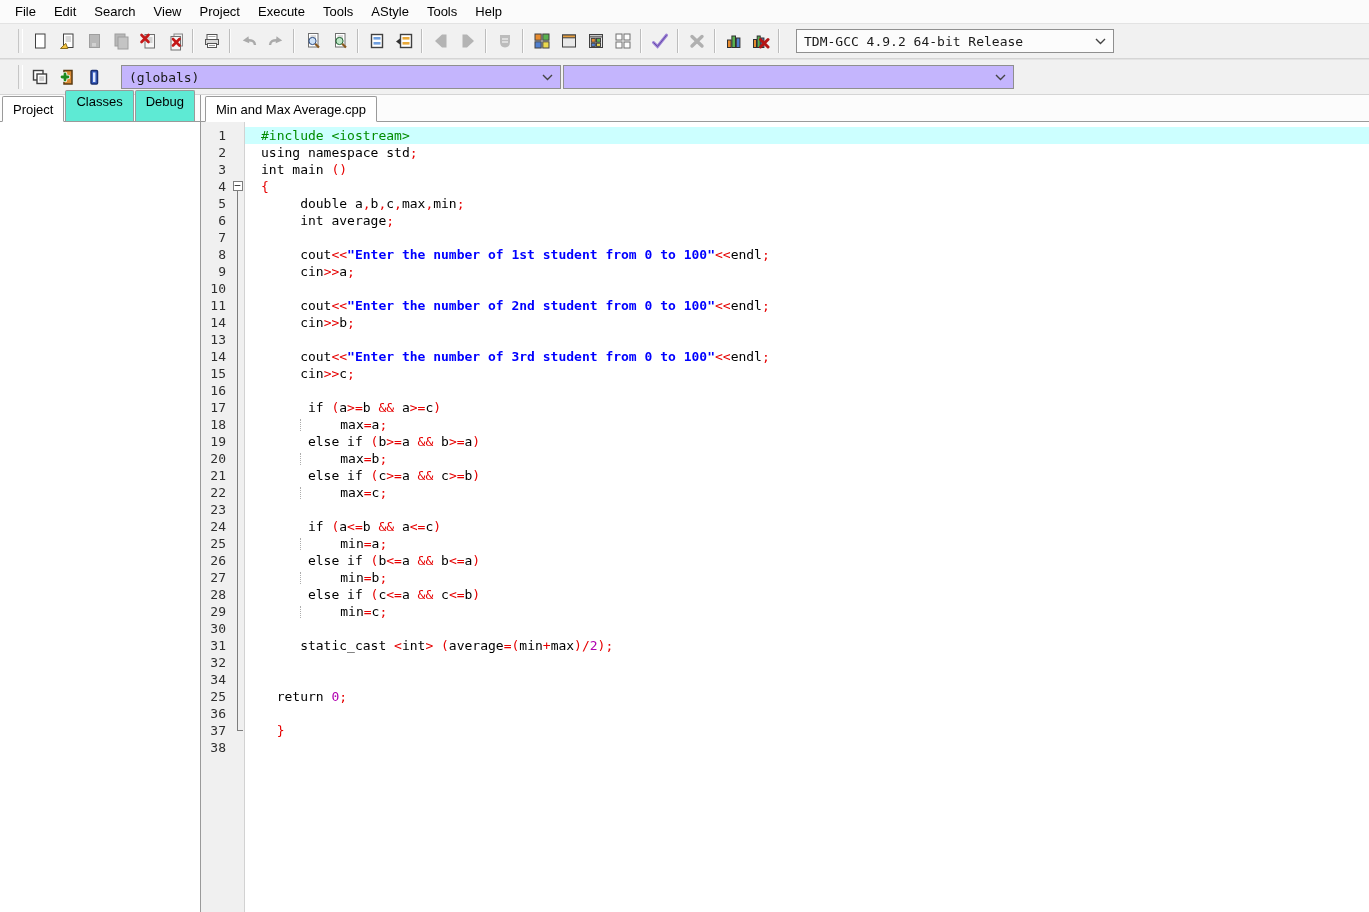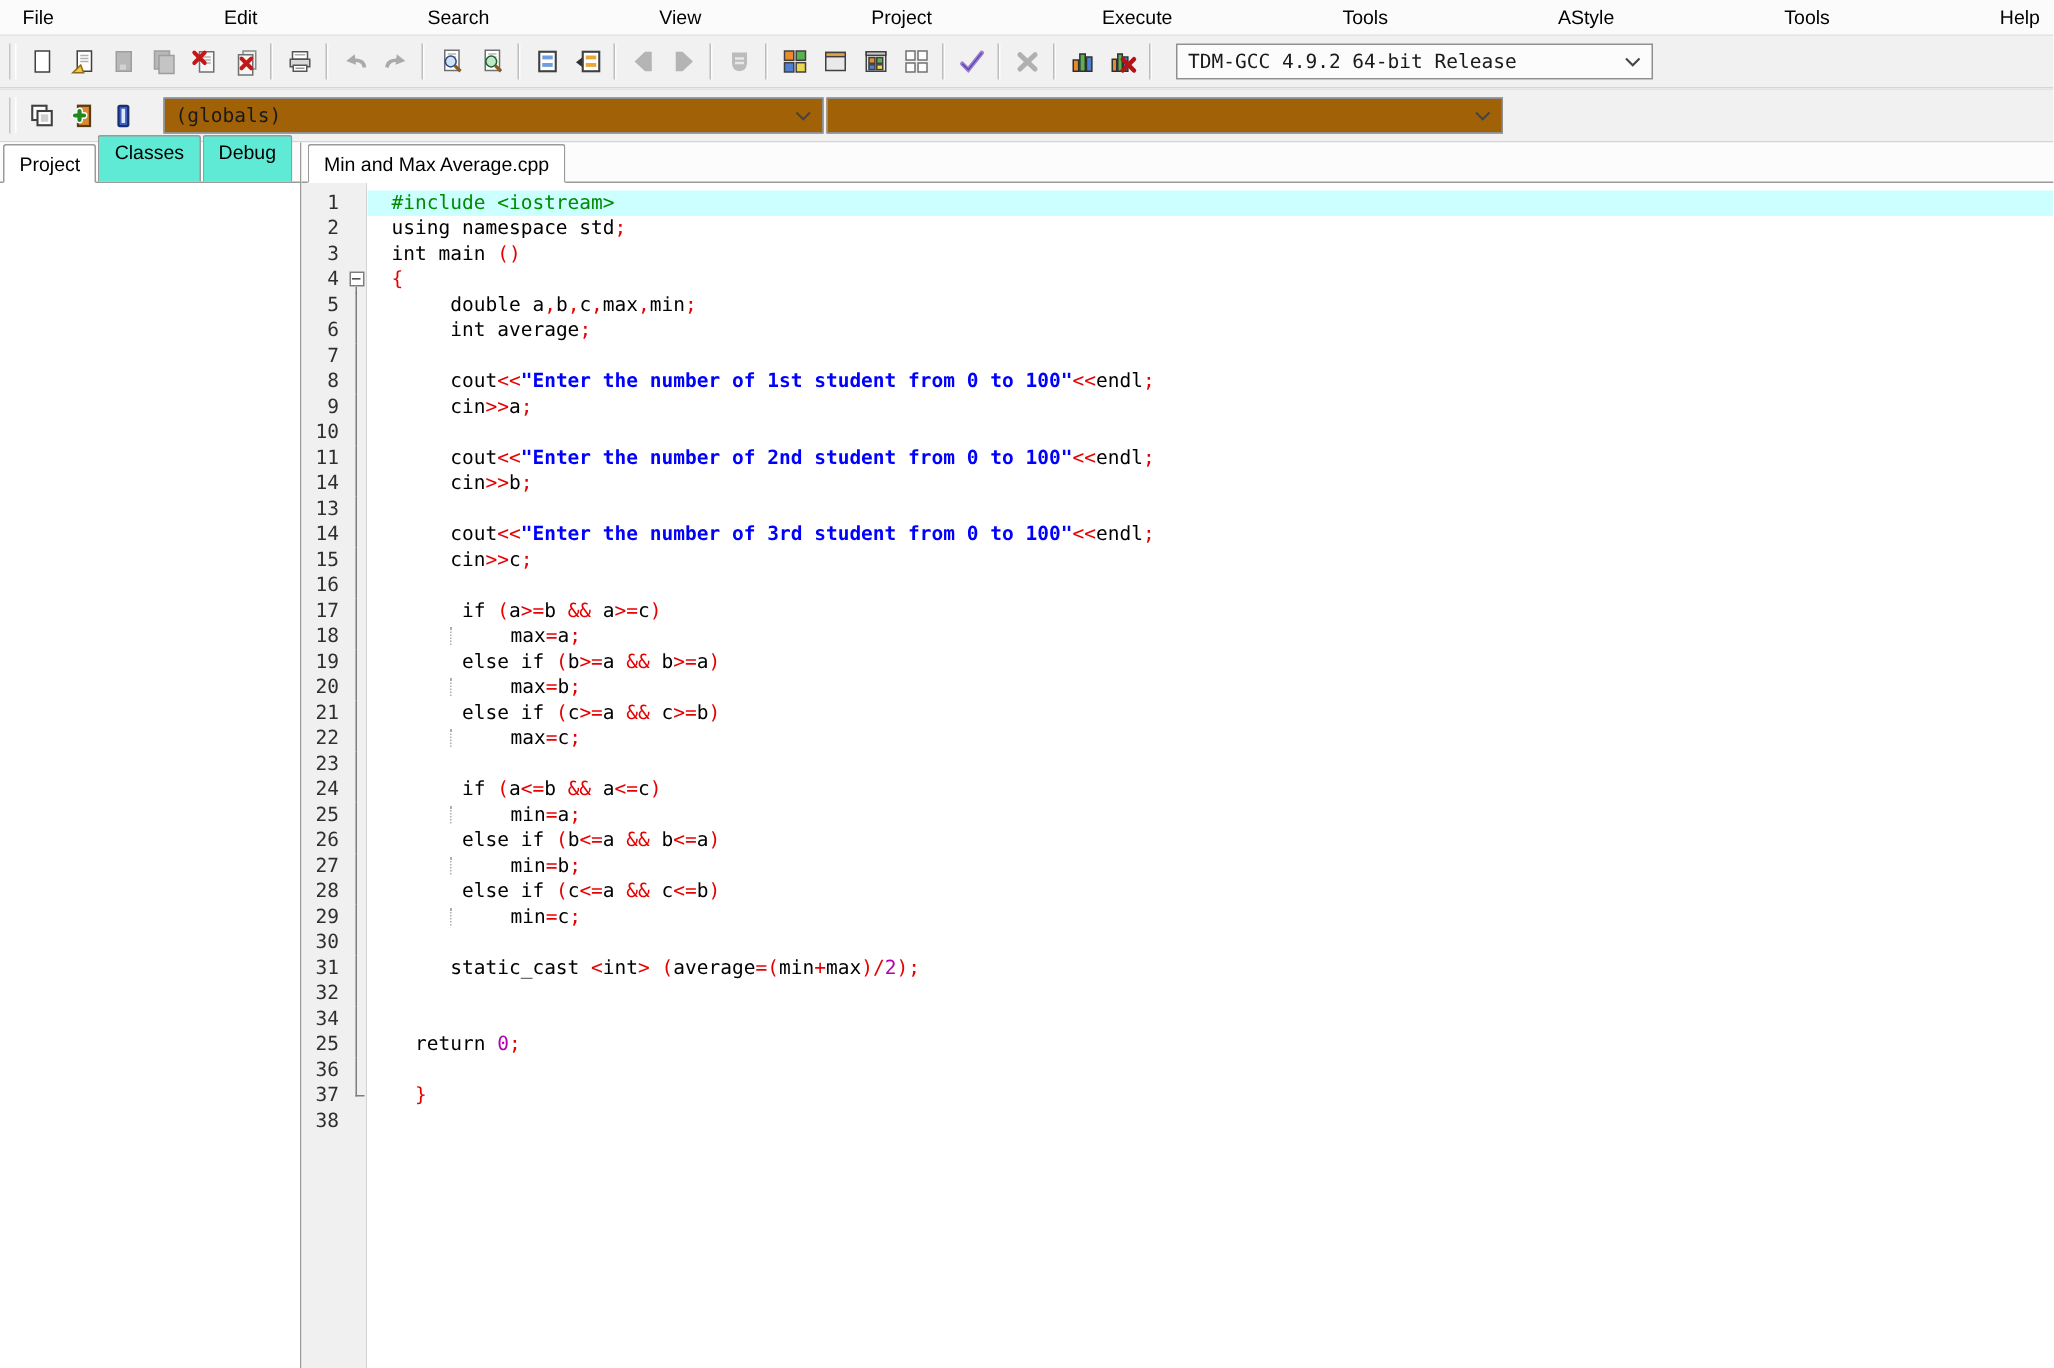--- a/index.html
+++ b/index.html
@@ -6,42 +6,42 @@
   html,body { margin:0; padding:0; }
   body {
     width:1369px; height:912px; overflow:hidden;
     font-family:"Liberation Sans", sans-serif;
     background:#ffffff; color:#000;
     -webkit-font-smoothing:antialiased;
   }
   
   .menubar {
     height:23px; display:flex; align-items:center;
-    background:#fbfbfb; padding-left:6px; font-size:13px;justify-content:space-between;
+    background:#fbfbfb; padding-left:6px; font-size:13px;
   }
   .menu-item { padding:3px 9px; cursor:default; }
 
   
   .toolbar {
     display:flex; align-items:center;
     background:#f1f1f1; border-top:1px solid #e3e3e3; border-bottom:1px solid #d5d5d5;
-    padding:1px 4px;
+    padding:1px 16px;
   }
   .toolbar1 { height:36px; }
   .toolbar2 { height:36px; }
   .grip { width:5px; height:24px; border-left:1px solid #c6c6c6; border-right:1px solid #ffffff; margin:0 3px 0 2px; }
   .tbtn {
     width:27px; height:27px; display:flex; align-items:center; justify-content:center;
     border:1px solid transparent; border-radius:2px;
   }
   .tbtn svg { width:20px; height:20px; }
   .tsep { width:2px; height:24px; border-left:1px solid #bdbdbd; border-right:1px solid #fcfcfc; margin:0 4px; }
   .combo {
     height:24px; display:flex; align-items:center; justify-content:space-between;
-    border:1px solid #8f8f8f; background:#a16207;
+    border:1px solid #8f8f8f; background:#c4b5fd;
     font-family:"DejaVu Sans Mono", monospace; font-size:13px; padding:0 7px;
     color:#1a1a1a;
   }
   .combo .chev { display:flex; align-items:center; margin-left:6px; }
   .combo-compiler { width:318px; margin-left:12px; background:#fcfcfc; }
   .combo-globals  { width:440px; margin-left:14px; }
   .combo-members  { width:451px; margin-left:2px; }
 
   
   .main { display:flex; height:817px; }

